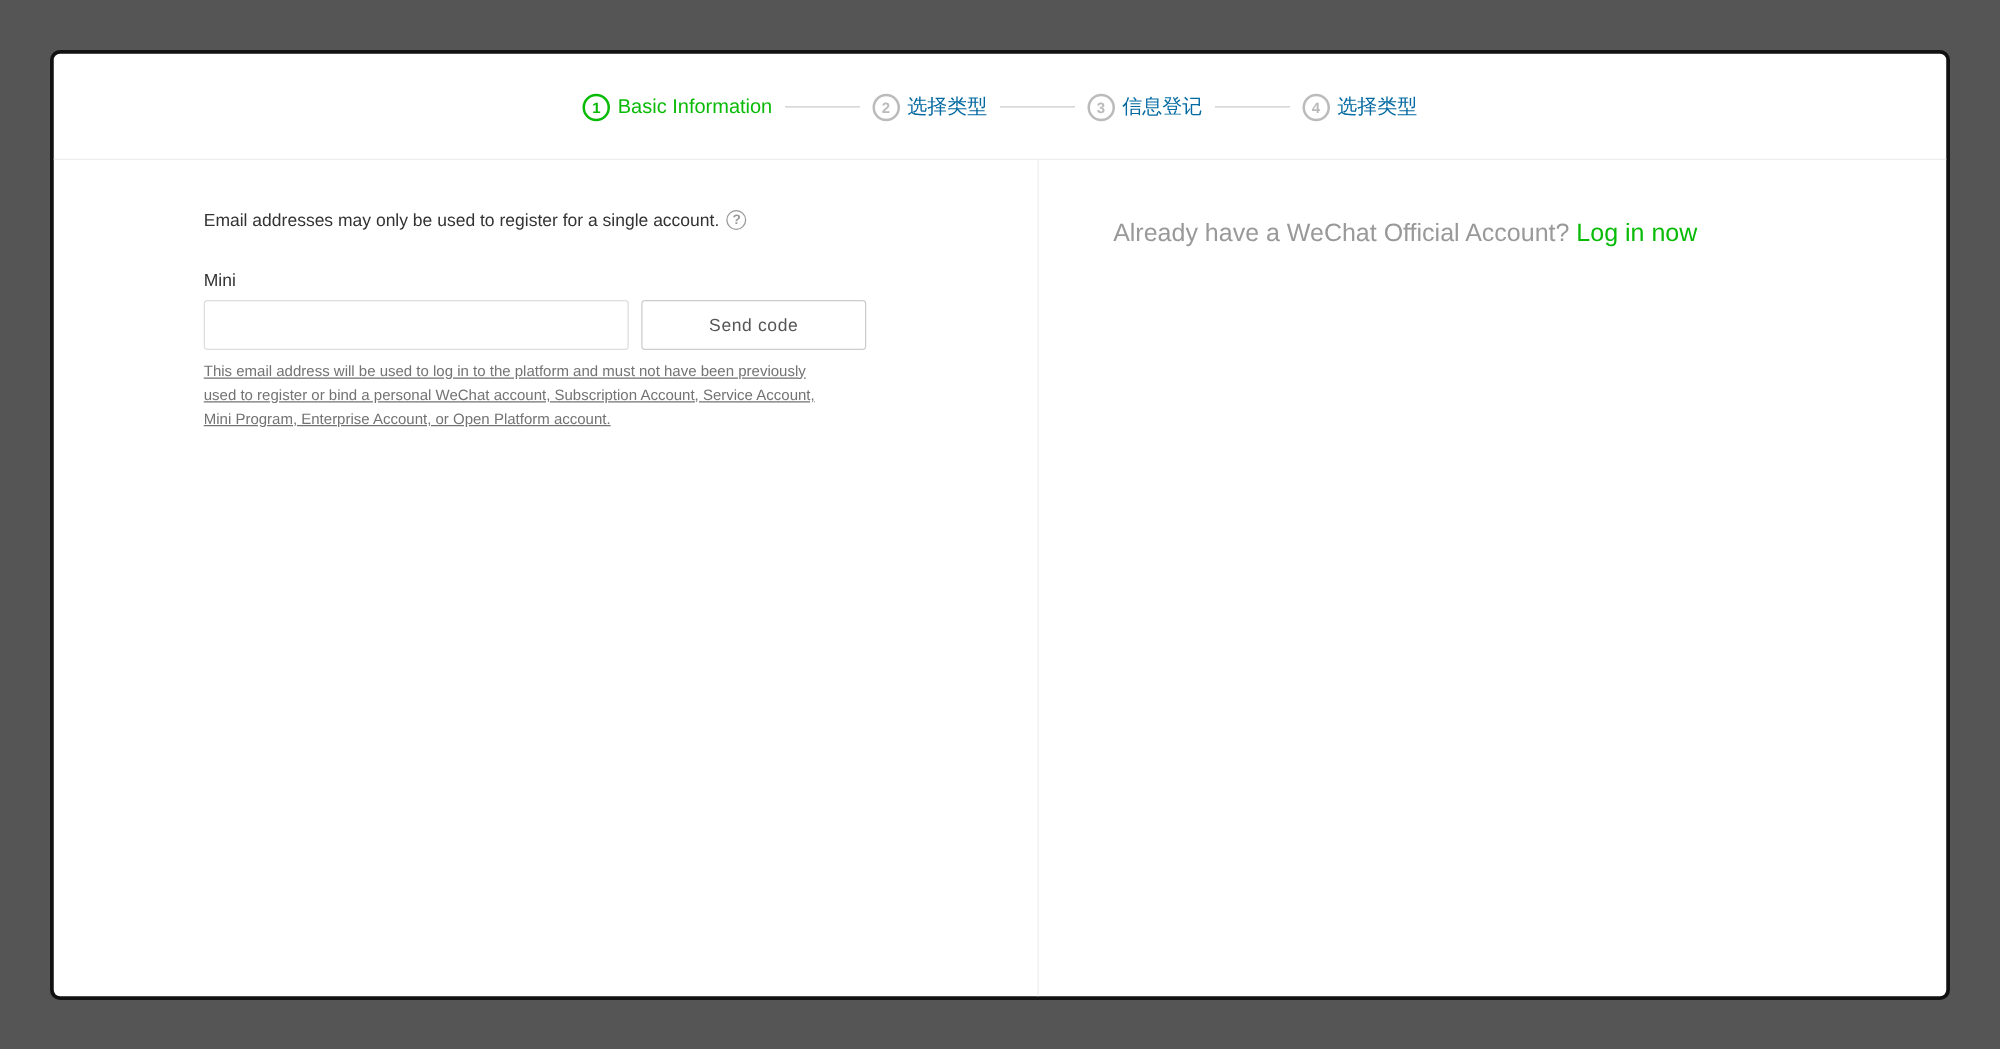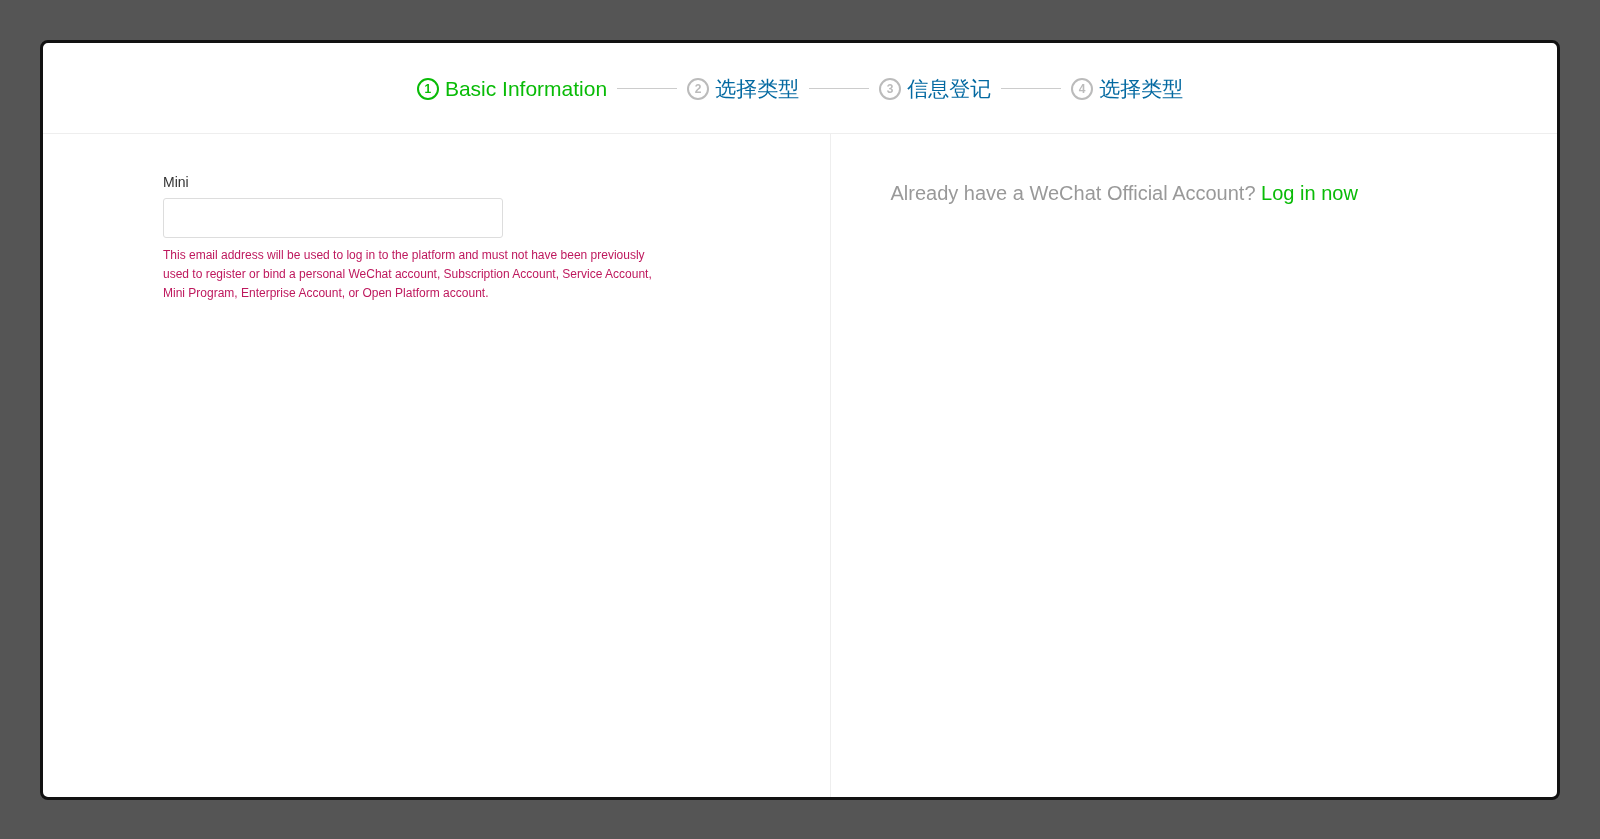--- a/index.html
+++ b/index.html
@@ -46,21 +46,21 @@
       display: flex;
       align-items: center;
       justify-content: center;
       font-weight: 600;
     }
     .step-circle.inactive {
       border-color: #bbb;
       color: #bbb;
     }
     .step-label {
-      font-size: 21px;
+      font-size: 16px;
       font-weight: 500;
     }
     .step-label.active {
       color: #09bb07;
     }
     .step-label.inactive {
       color: #0369a1;
     }
     .step-connector {
       width: 60px;
@@ -141,24 +141,25 @@
       background: #fff;
       border: 1px solid #ccc;
       border-radius: 3px;
       font-size: 14px;
       color: #555;
       cursor: pointer;
       letter-spacing: 0.5px;
     }
     .hint-text {
       font-size: 12px;
-      color: #be185d;
+      color: #737373;
       line-height: 1.6;
       margin-top: 8px;
       max-width: 500px;
+      text-decoration: underline;
     }
 
     
     .already-have {
       font-size: 20px;
       color: #999;
       padding-top: 8px;
     }
     .login-link {
       color: #09bb07;
@@ -194,25 +195,30 @@
     <div class="step">
       <div class="step-circle inactive">4</div>
       <span class="step-label inactive">选择类型</span>
     </div>
   </div>
 
   <div class="content-area">
 
     <div class="left-panel">
 
+      <div class="notice">
+        <span>Email addresses may only be used to register for a single account.</span>
+        <span class="notice-icon">?</span>
+      </div>
 
       <div class="form-group">
         <label class="form-label">Mini</label>
         <div class="input-row">
           <input type="email" class="text-input" style="">
+          <button class="send-code-btn">Send code</button>
         </div>
         <p class="hint-text">This email address will be used to log in to the platform and must not have been previously used to register or bind a personal WeChat account, Subscription Account, Service Account, Mini Program, Enterprise Account, or Open Platform account.</p>
       </div>
 
 
     </div>
 
     <div class="right-panel">
       <p class="already-have">
         <span>Already have a WeChat Official Account?</span>

